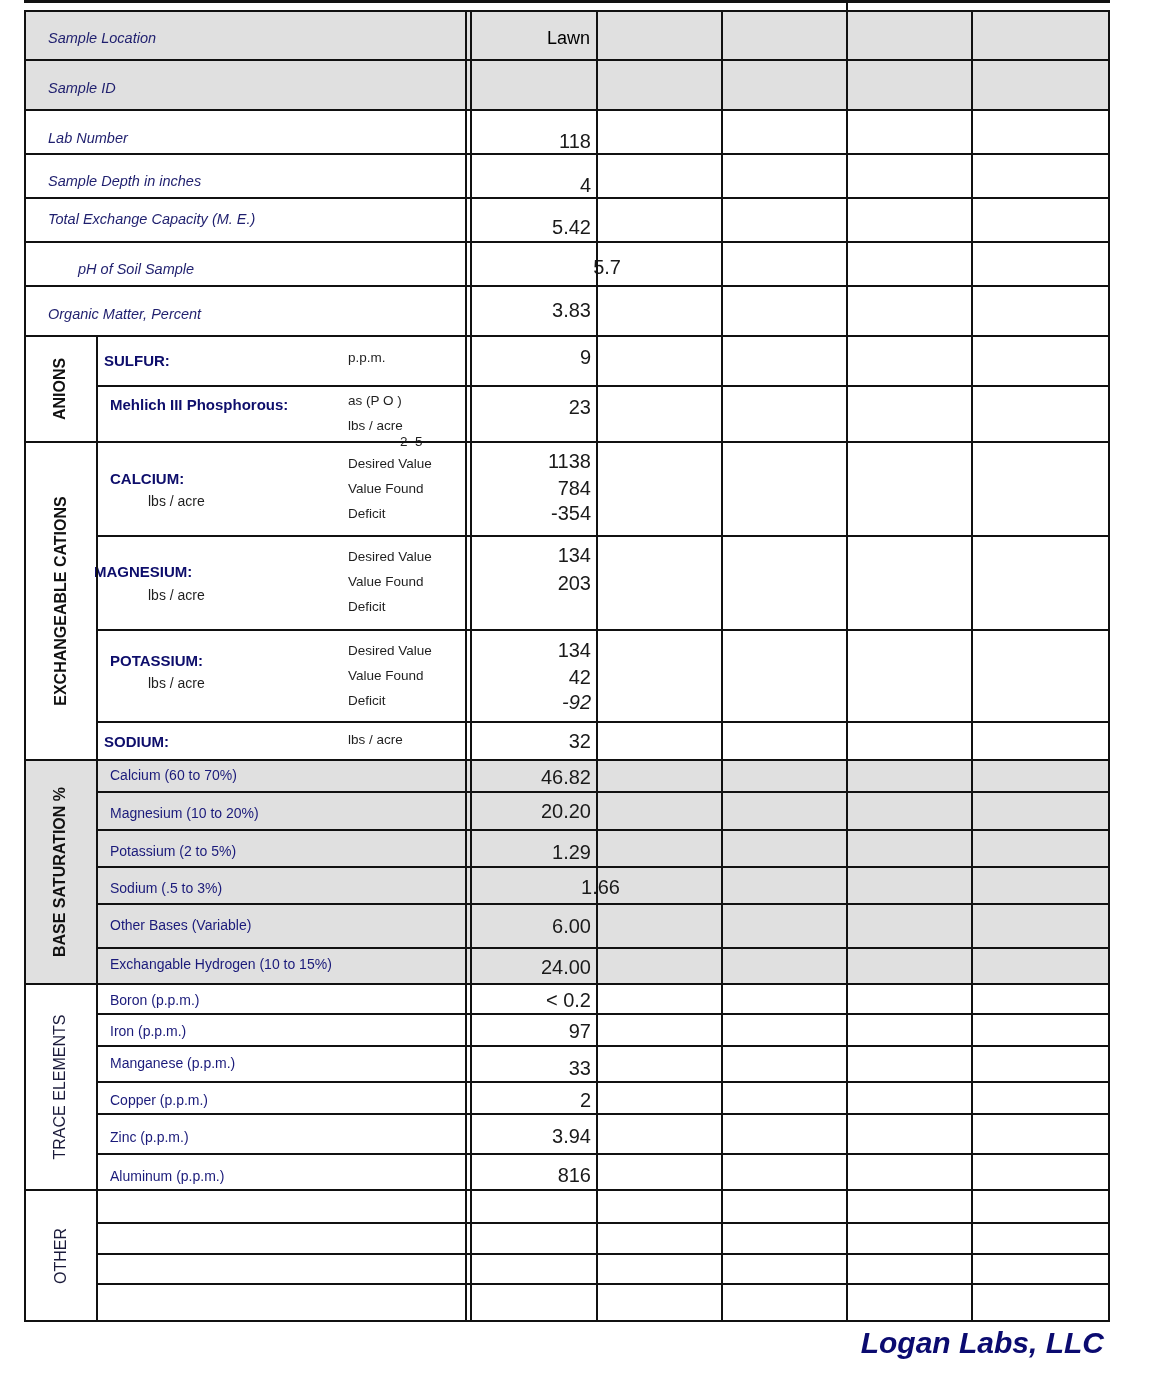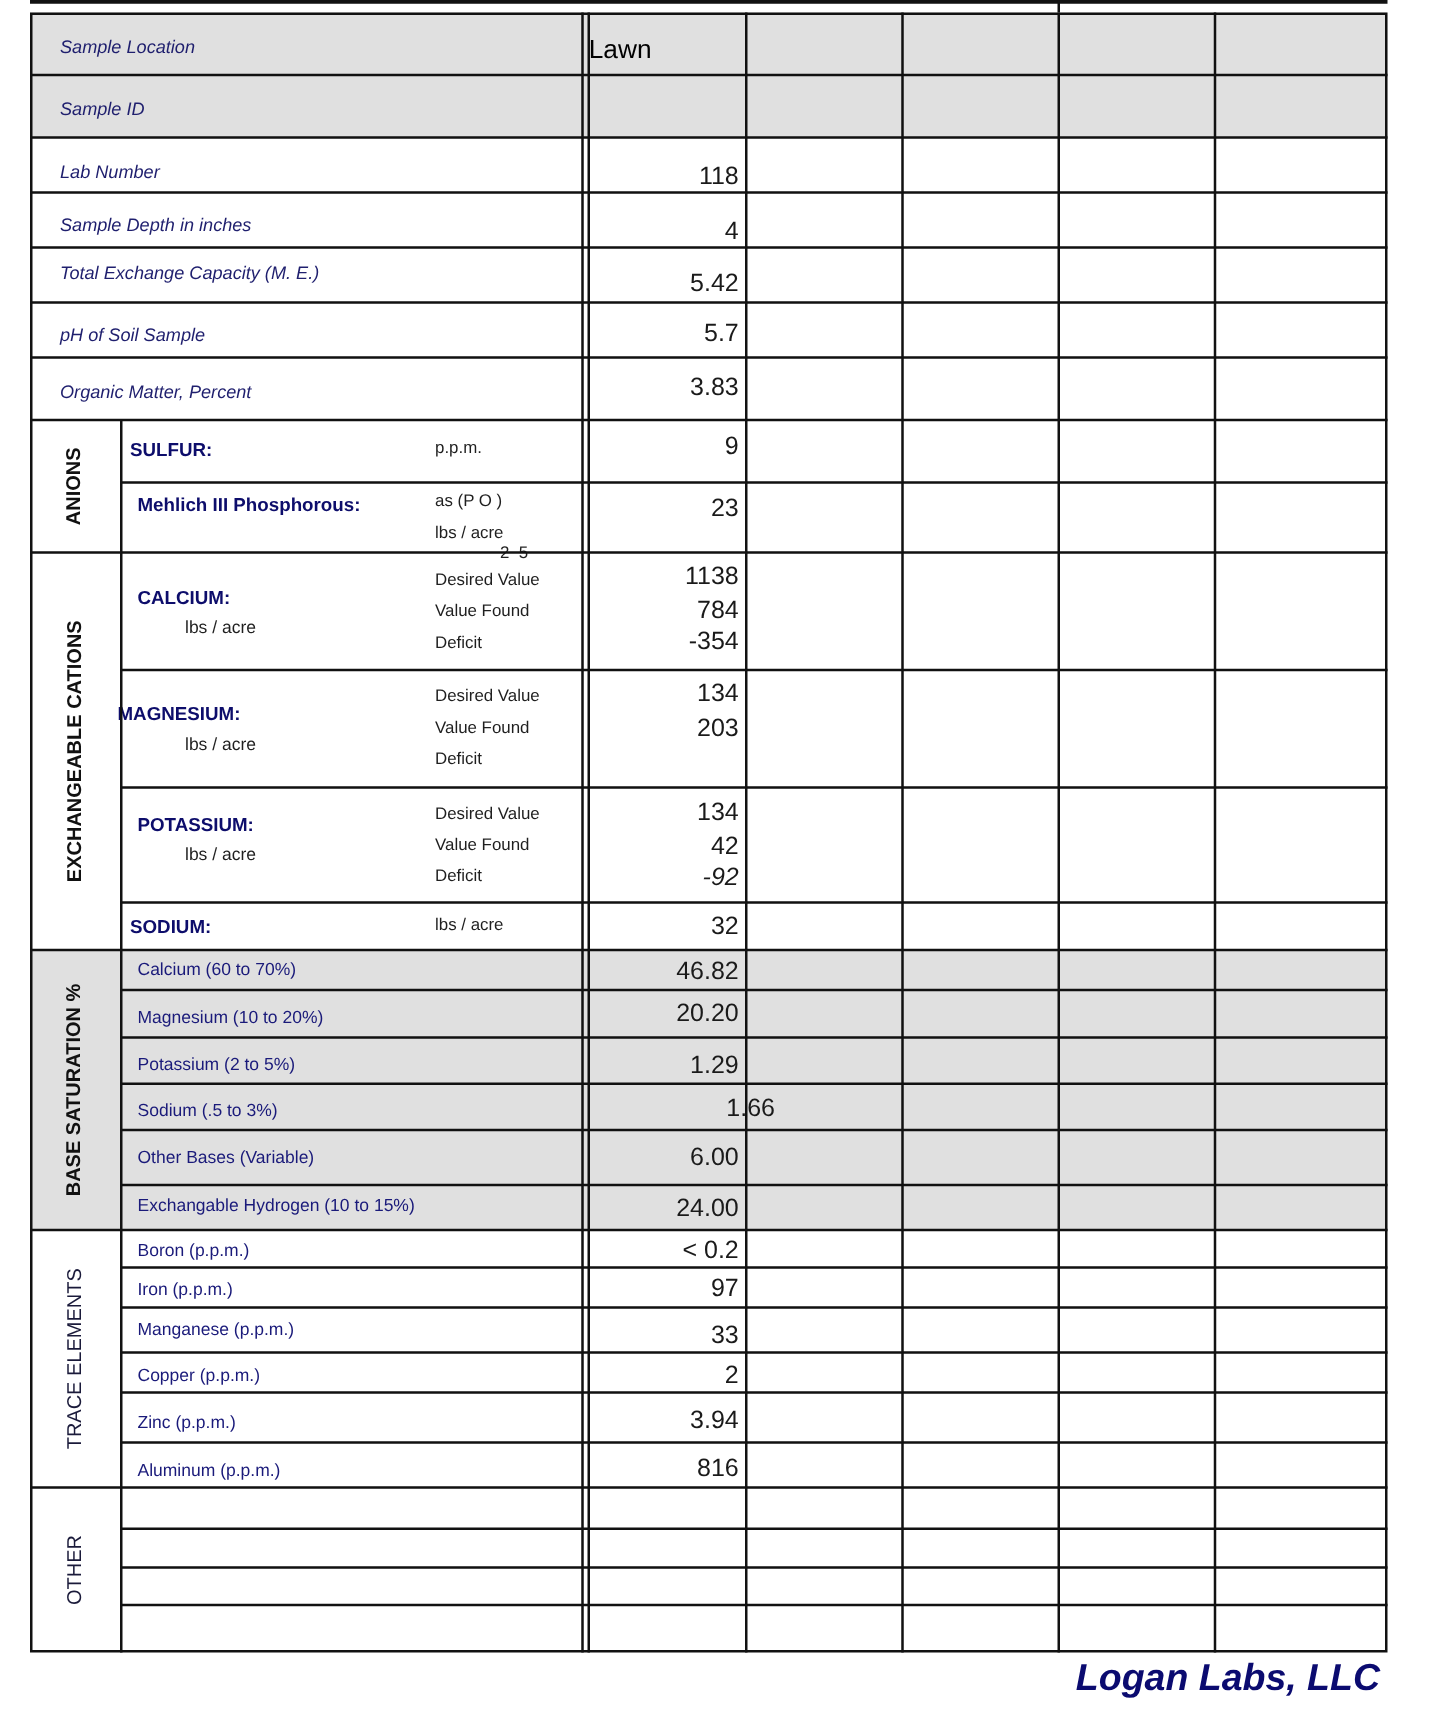--- a/index.html
+++ b/index.html
@@ -39,38 +39,38 @@
 <div class="topbar"></div>
 <div class="topbar-tick"></div>
 
 <div class="sheet" style="height:1312px;">
 
   <div class="gray" style="position:absolute;left:0;top:0;width:1086px;height:100px;"></div>
   <div class="gray" style="position:absolute;left:0;top:750px;width:1086px;height:224px;"></div>
 
   <div class="row" style="top:0;height:50px;">
     <span class="label-italic" style="top:20px;">Sample Location</span>
-    <span style="position:absolute;left:447px;width:119px;text-align:left;top:18px;font-size:21px;">Lawn</span>
+    <span style="position:absolute;left:447px;width:119px;text-align:right;top:18px;font-size:18px;">Lawn</span>
   </div>
   <div class="row" style="top:50px;height:50px;">
     <span class="label-italic" style="top:20px;">Sample ID</span>
   </div>
   <div class="row" style="top:100px;height:44px;">
     <span class="label-italic" style="top:20px;">Lab Number</span>
     <span class="val" style="top:20px;">118</span>
   </div>
   <div class="row" style="top:144px;height:44px;">
     <span class="label-italic" style="top:19px;">Sample Depth in inches</span>
     <span class="val" style="top:20px;">4</span>
   </div>
   <div class="row" style="top:188px;height:44px;">
     <span class="label-italic" style="top:13px;">Total Exchange Capacity (M. E.)</span>
     <span class="val" style="top:18px;">5.42</span>
   </div>
-  <div class="row" style="top:232px;height:31px;">
+  <div class="row" style="top:232px;height:31px;margin-left:30px;">
     <span class="label-italic" style="top:19px;">pH of Soil Sample</span>
     <span class="val" style="top:14px;">5.7</span>
   </div>
   <div class="row" style="top:276px;height:50px;">
     <span class="label-italic" style="top:20px;">Organic Matter, Percent</span>
     <span class="val" style="top:13px;">3.83</span>
   </div>
 
   <div class="section-label bold" style="top:326px;height:106px;">
     <span>ANIONS</span>

